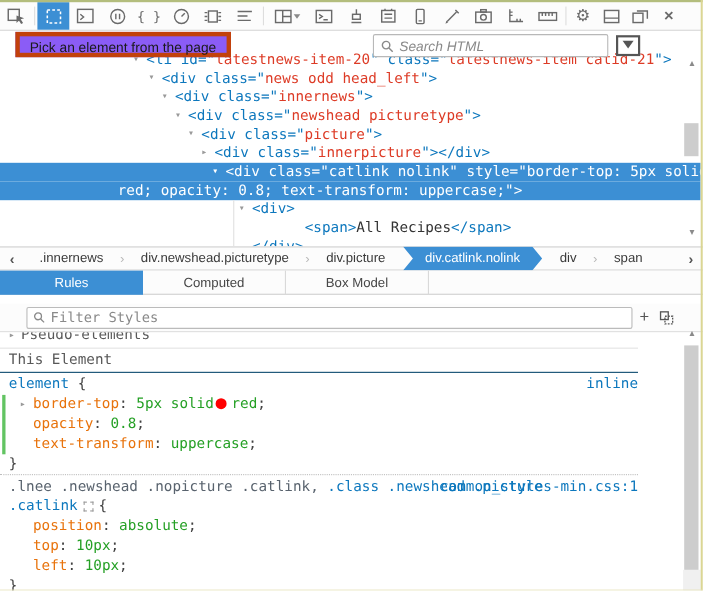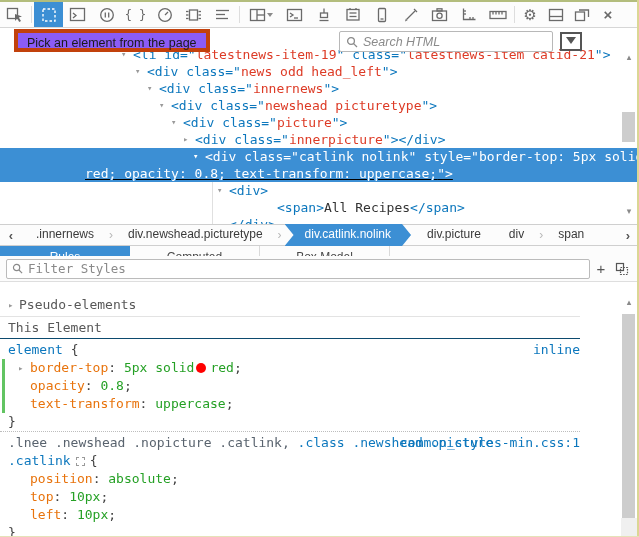--- a/index.html
+++ b/index.html
@@ -74,22 +74,22 @@
   .crumbs .spacer { flex:1; }
 
   
   .side-tabs { position:absolute; left:0; top:246px; width:639px; height:22px; background:#fcfcfc;
                border-bottom:1px solid #cfcfcf; display:flex; z-index:10; }
   .side-tab { width:130px; height:22px; line-height:22px; text-align:center; font-size:12px; color:#474747;
               border-right:1px solid #d9d9d9; cursor:pointer; }
   .side-tab.active { background:#3c8fd4; color:#fff; border-right:none; }
 
   
-  .filter-row { position:absolute; left:0; top:256px; width:639px; height:26px; background:#fcfcfc;
-                border-bottom:1px solid #dedede; display:flex; align-items:center; padding:0 6px; z-index:10; }
+  .filter-row { position:absolute; left:0; top:276px; width:639px; height:26px; background:#fcfcfc;
+                border-bottom:1px solid #dedede; display:flex; align-items:center; padding:0 24px; z-index:10; }
   .filter-box { width:584px; height:20px; border:1px solid #bbb; border-radius:2px; background:#fff;
                 display:flex; align-items:center; padding:0 5px; }
   .filter-box input { border:none; outline:none; width:100%; background:transparent;
                       font-family:"DejaVu Sans Mono", monospace; font-size:12.5px; color:#444; }
   .filter-box input::placeholder { color:#8a8a8a; }
   .plus-btn { width:22px; text-align:center; font-size:15px; color:#555; cursor:pointer; }
   .copy-btn { width:20px; display:flex; justify-content:center; cursor:pointer; }
 
   
   .rules-scroll { position:absolute; left:0; top:294px; width:580px; height:243px; background:#fff; overflow:hidden;
@@ -258,28 +258,28 @@
           <polyline points="5,3 14.5,3 14.5,10"></polyline>
       </svg>
     </div>
     <div class="tcell narrow">
       <span class="close-glyph">×</span>
     </div>
   </div>
 
   <div class="markup">
     <div class="mk-rows" id="markup-rows">
-        <div class="mk-row" style="padding-left: 121px;"><span class="tw">▾</span><span class="mk-b">&lt;li id="</span><span class="mk-v">latestnews-item-19</span><span class="mk-b">" class="</span><span class="mk-v">latestnews-item catid-21</span><span class="mk-b">"&gt;</span></div>
+        <div class="mk-row" style="padding-left: 121px;"><span class="tw">▾</span><span class="mk-b">&lt;li id="</span><span class="mk-v">latestnews-item-20</span><span class="mk-b">" class="</span><span class="mk-v">latestnews-item catid-21</span><span class="mk-b">"&gt;</span></div>
         <div class="mk-row" style="padding-left: 135px;"><span class="tw">▾</span><span class="mk-b">&lt;div class="</span><span class="mk-v">news odd head_left</span><span class="mk-b">"&gt;</span></div>
         <div class="mk-row" style="padding-left: 147px;"><span class="tw">▾</span><span class="mk-b">&lt;div class="</span><span class="mk-v">innernews</span><span class="mk-b">"&gt;</span></div>
         <div class="mk-row" style="padding-left: 159px;"><span class="tw">▾</span><span class="mk-b">&lt;div class="</span><span class="mk-v">newshead picturetype</span><span class="mk-b">"&gt;</span></div>
         <div class="mk-row" style="padding-left: 171px;"><span class="tw">▾</span><span class="mk-b">&lt;div class="</span><span class="mk-v">picture</span><span class="mk-b">"&gt;</span></div>
         <div class="mk-row" style="padding-left: 183px;"><span class="tw">▸</span><span class="mk-b">&lt;div class="</span><span class="mk-v">innerpicture</span><span class="mk-b">"&gt;&lt;/div&gt;</span></div>
         <div class="mk-row sel" style="padding-left: 193px;"><span class="tw">▾</span><span class="mk-b">&lt;div class="</span><span class="mk-v">catlink nolink</span><span class="mk-b">" style="</span><span class="mk-v">border-top: 5px solid</span></div>
-        <div class="mk-row sel" style="padding-left: 85px; text-decoration: underline;"><span class="mk-v">red; opacity: 0.8; text-transform: uppercase;</span><span class="mk-b">"&gt;</span></div>
+        <div class="mk-row sel" style="padding-left: 107px;"><span class="mk-v">red; opacity: 0.8; text-transform: uppercase;</span><span class="mk-b">"&gt;</span></div>
         <div class="mk-row" style="padding-left: 217px;"><span class="tw">▾</span><span class="mk-b">&lt;div&gt;</span></div>
         <div class="mk-row" style="padding-left: 241px; margin-left: 36px;"><span class="mk-b">&lt;span&gt;</span><span class="mk-x">All Recipes</span><span class="mk-b">&lt;/span&gt;</span></div>
         <div class="mk-row" style="padding-left: 229px;"><span class="mk-b">&lt;/div&gt;</span></div>
       </div>
     <div class="guide"></div>
   </div>
 
   <div class="sb" style="left:621px; top:52px;">▴</div>
   <div class="sb-thumb" style="left:622px; top:112px; height:30px;"></div>
   <div class="sb" style="left:621px; top:206px;">▾</div>
@@ -299,22 +299,22 @@
 
   <div class="tooltip">Pick an element from the page</div>
 
   <div class="crumbs">
     <div class="crumb-nav">‹</div>
     <span id="crumb-list" style="display:flex; align-items:center;">
         <div class="crumb">.innernews</div>
         <span class="crumb-sep">›</span>
         <div class="crumb">div.newshead.picturetype</div>
         <span class="crumb-sep">›</span>
+        <div class="crumb">div.picture</div>
         <div class="crumb selected">div.catlink.nolink</div>
-        <div class="crumb">div.picture</div>
         <div class="crumb">div</div>
         <span class="crumb-sep">›</span>
         <div class="crumb">span</div>
       </span>
     <div class="spacer"></div>
     <div class="crumb-nav">›</div>
   </div>
 
   <div class="side-tabs">
     <div class="side-tab active">Rules</div>

